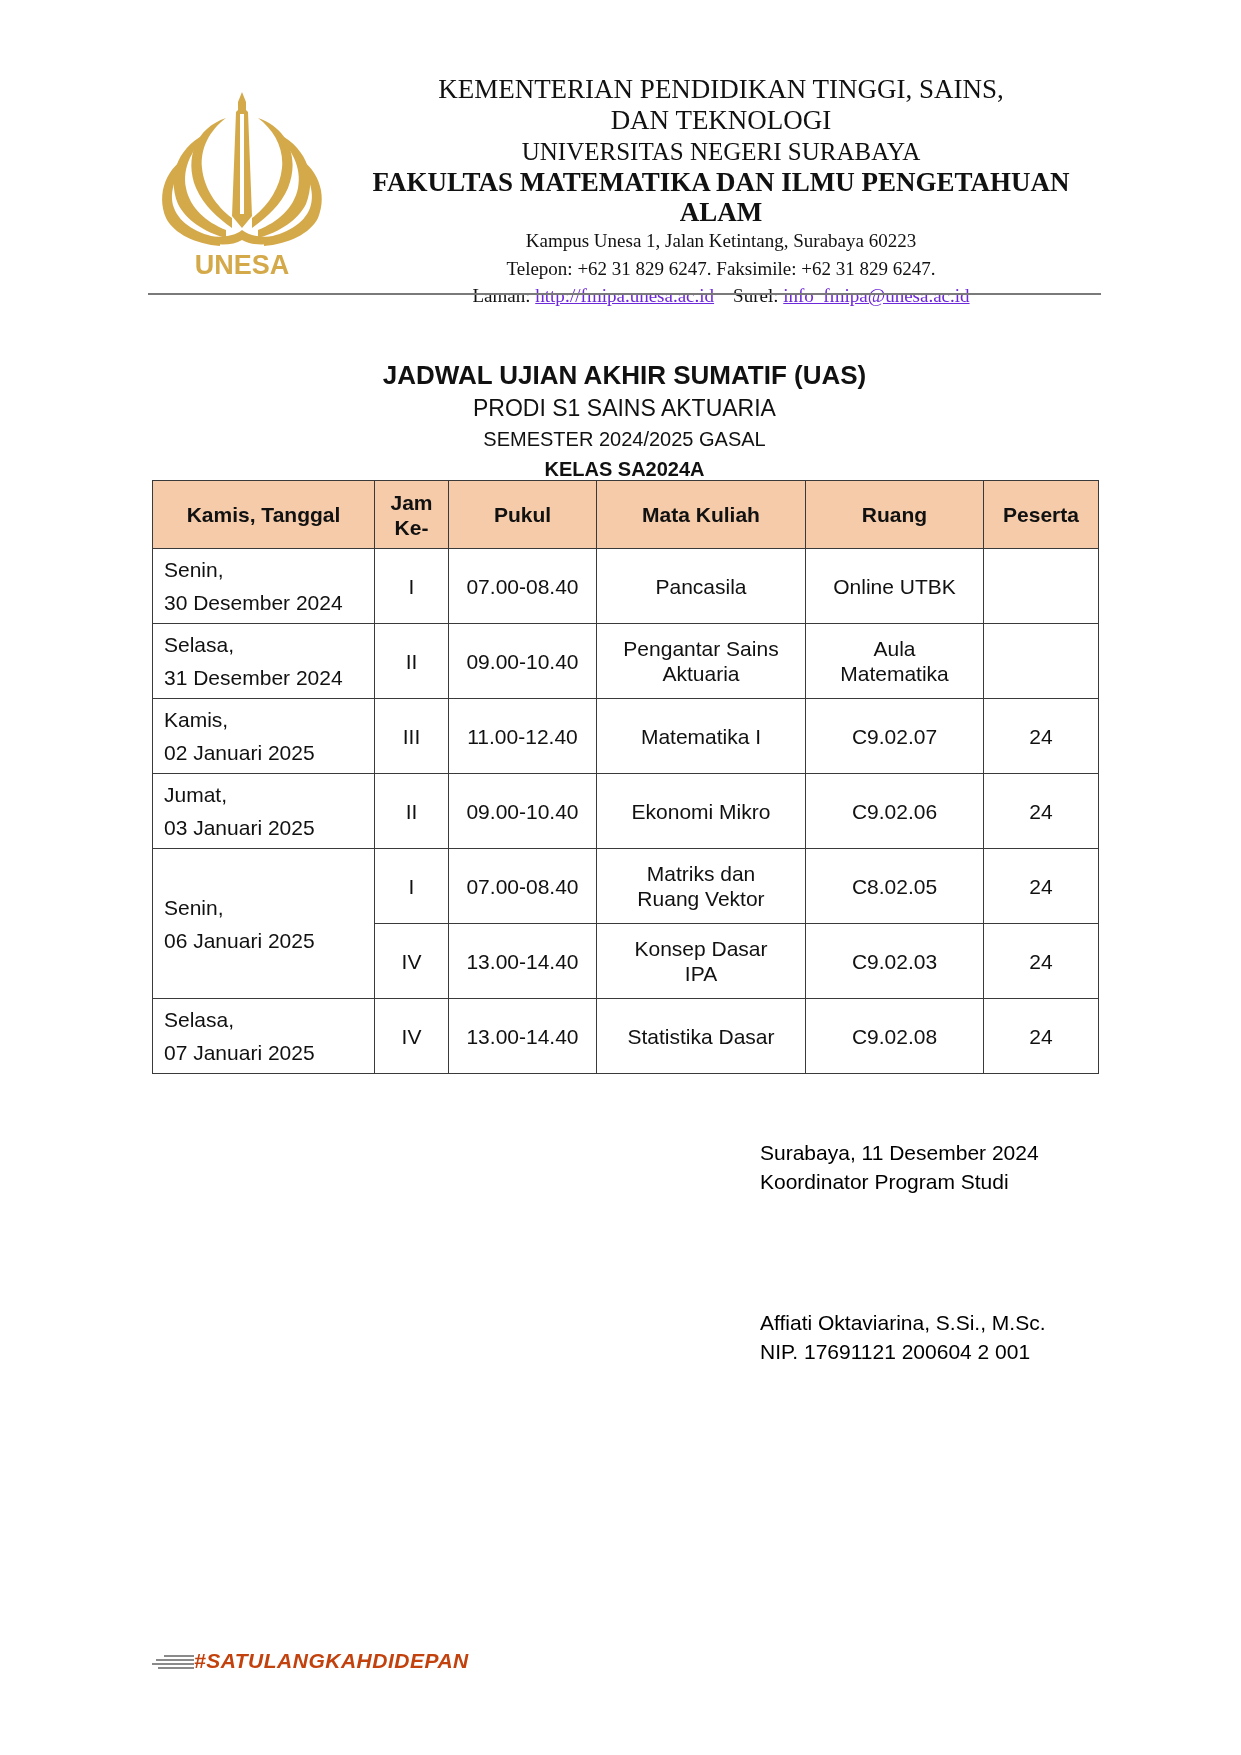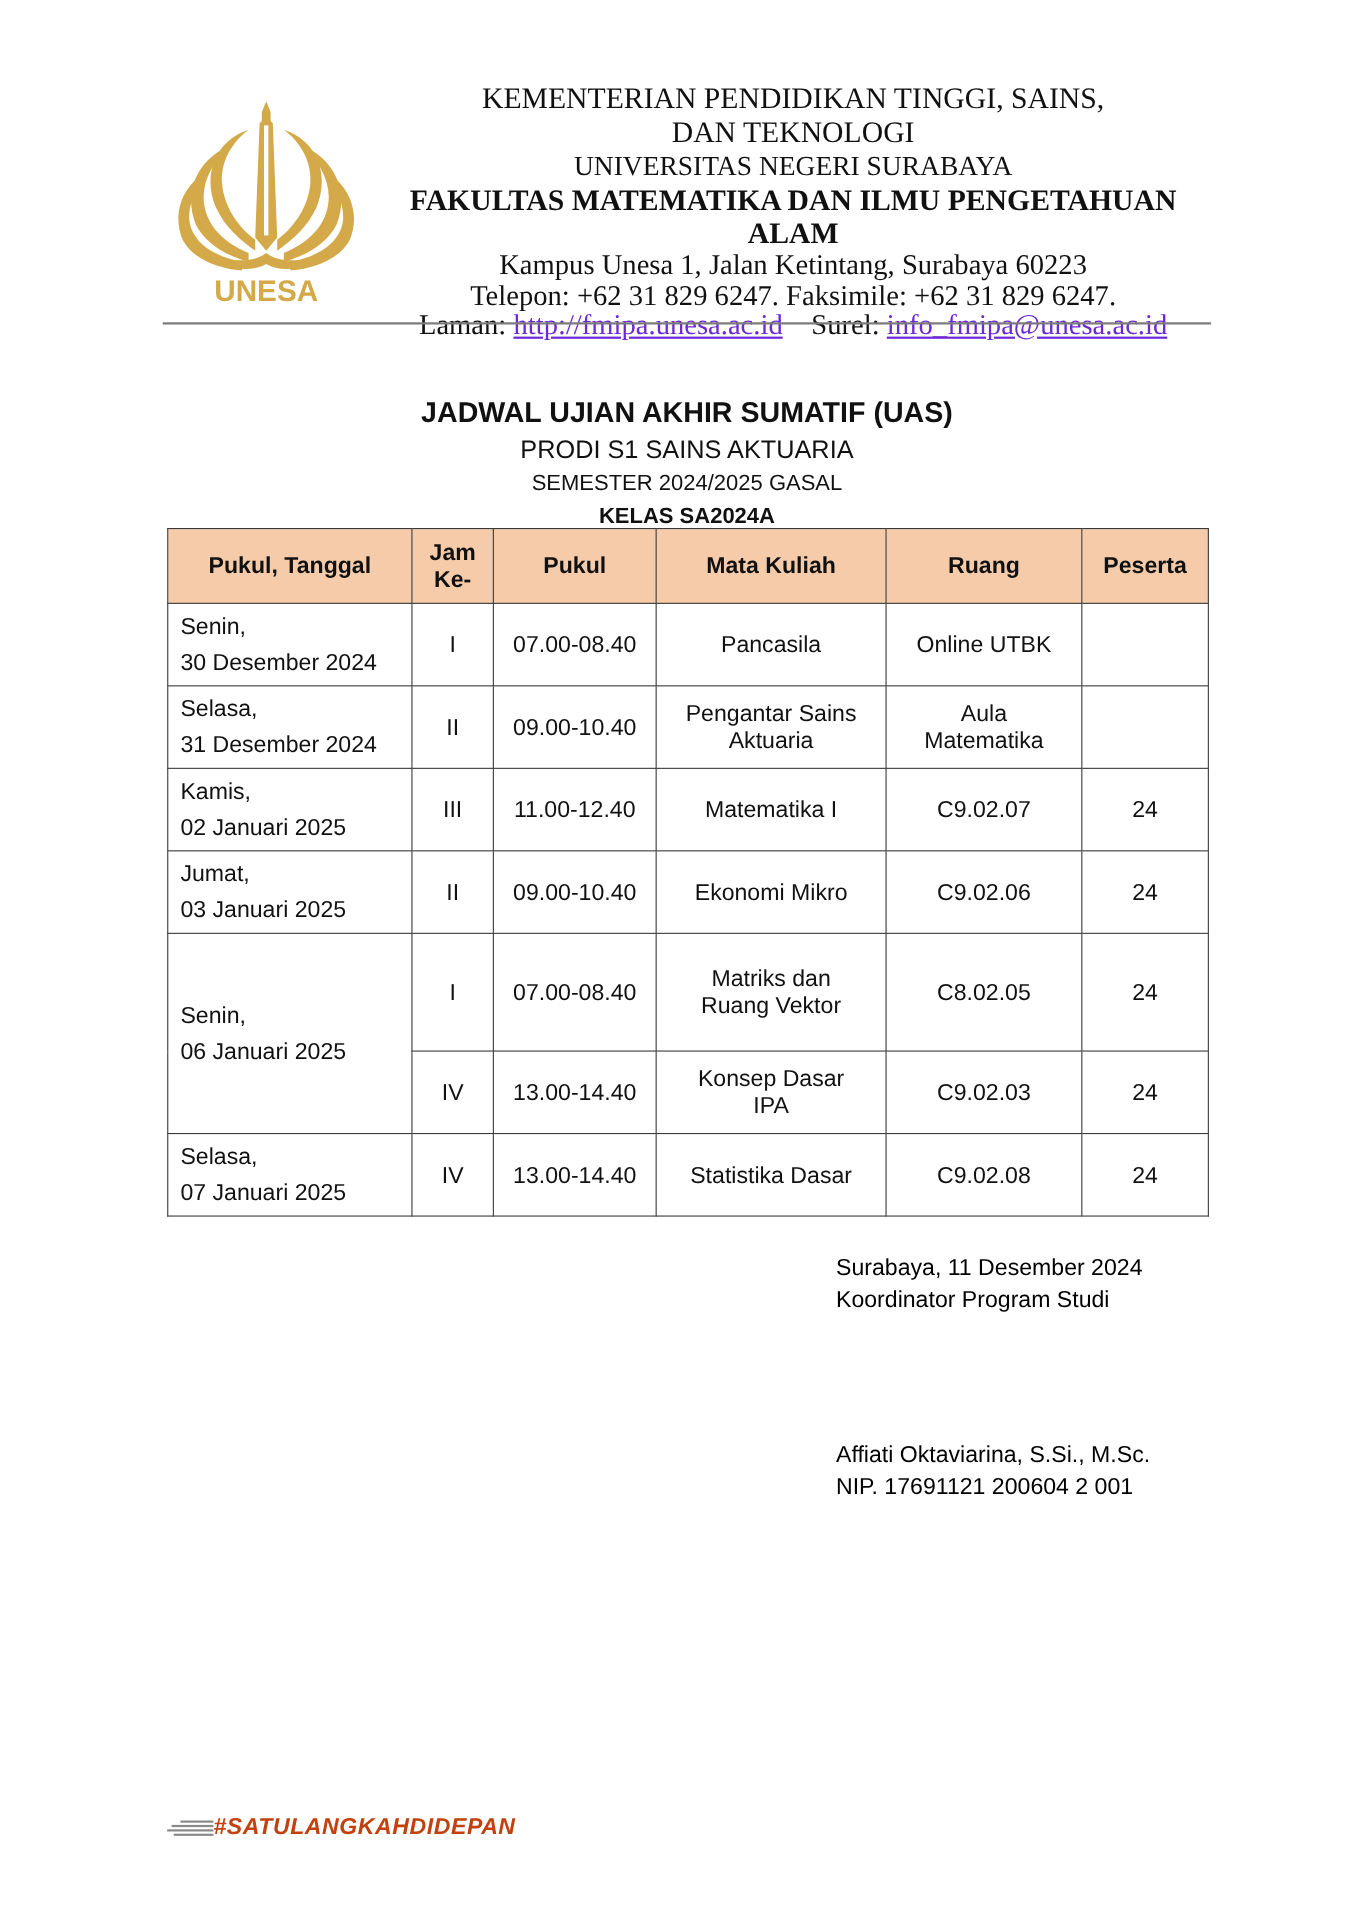--- a/index.html
+++ b/index.html
@@ -5,21 +5,21 @@
   html, body { margin: 0; padding: 0; background: #ffffff; }
   body { width: 1241px; height: 1755px; position: relative; overflow: hidden; font-family: "Liberation Sans", sans-serif; color: #111; }
   .abs { position: absolute; }
 
   
   .logo { left: 156px; top: 88px; width: 172px; height: 190px; }
   .kop { left: 340px; top: 74px; width: 762px; text-align: center; font-family: "Liberation Serif", serif; color: #111; }
   .kop .l1 { font-size: 27px; line-height: 31px; }
   .kop .l3 { font-size: 25px; line-height: 31px; }
   .kop .l4 { font-size: 27px; line-height: 30px; font-weight: bold; }
-  .kop .small { font-size: 26px; line-height: 27.5px; }
+  .kop .small { font-size: 19px; line-height: 27.5px; }
   .kop a { color: #6d28d9; text-decoration: underline; }
   .rule { left: 148px; top: 293px; width: 953px; height: 0; border-top: 2px solid #7a7a7a; }
 
   
   .title { left: 152px; top: 326px; width: 945px; text-align: center; }
   .title .t1 { font-size: 26px; font-weight: bold; line-height: 34px; padding-left: 0; margin-top: 32px; }
   .title .t2 { font-size: 23px; line-height: 32px; }
   .title .t3 { font-size: 20px; line-height: 30px; }
   .title .t4 { font-size: 20px; line-height: 30px; font-weight: bold; }
 
@@ -92,21 +92,21 @@
   <colgroup>
     <col style="width:222px">
       <col style="width:74px">
       <col style="width:148px">
       <col style="width:209px">
       <col style="width:178px">
       <col style="width:115px">
   </colgroup>
   <thead>
     <tr>
-      <th>Pukul, Tanggal</th>
+      <th>Kamis, Tanggal</th>
       <th><span>Jam</span><br><span>Ke-</span></th>
       <th>Pukul</th>
       <th>Mata Kuliah</th>
       <th>Ruang</th>
       <th>Peserta</th>
     </tr>
   </thead>
   <tbody>
     <tr>
       <td class="day"><span>Senin,</span><br><span>30 Desember 2024</span></td>
@@ -137,21 +137,21 @@
       <td>II</td>
       <td>09.00-10.40</td>
       <td>Ekonomi Mikro</td>
       <td>C9.02.06</td>
       <td>24</td>
     </tr>
     <tr>
       <td class="day" rowspan="2"><span>Senin,</span><br><span>06 Januari 2025</span></td>
       <td>I</td>
       <td>07.00-08.40</td>
-      <td style="padding:16px 30px">Matriks dan Ruang Vektor</td>
+      <td style="padding:0 30px">Matriks dan Ruang Vektor</td>
       <td>C8.02.05</td>
       <td>24</td>
     </tr>
     <tr>
       <td>IV</td>
       <td>13.00-14.40</td>
       <td style="padding:0 30px">Konsep Dasar IPA</td>
       <td>C9.02.03</td>
       <td>24</td>
     </tr>

